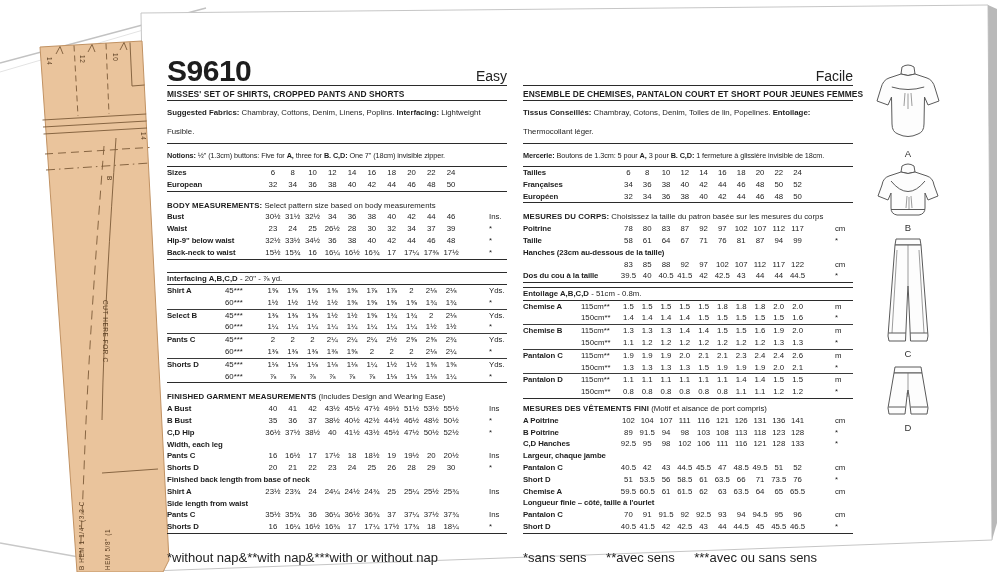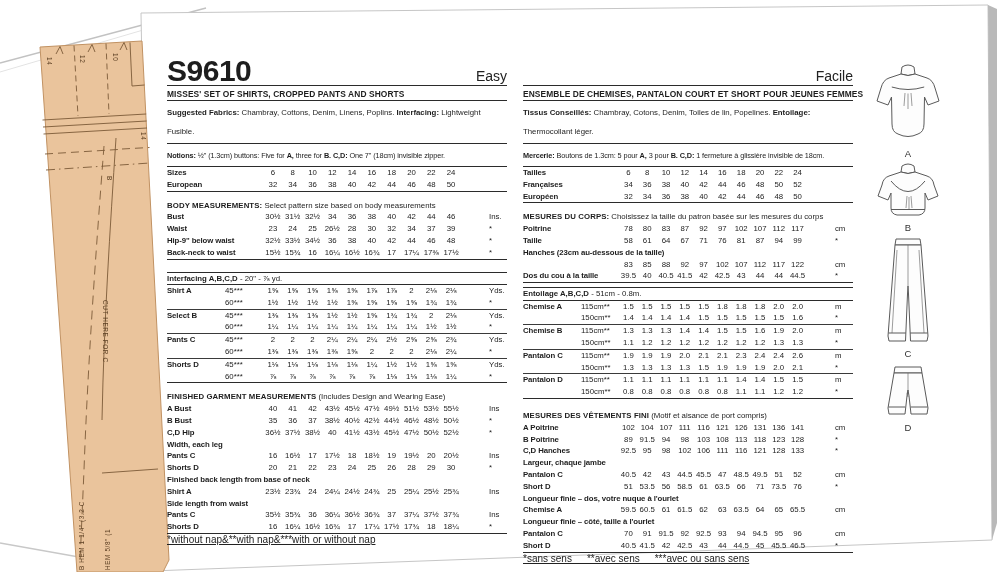--- a/index.html
+++ b/index.html
@@ -30,22 +30,22 @@
   .tl.wide{width:100%;}
   .ts{width:38px;flex:none;}
   .tv{flex:1;text-align:center;white-space:nowrap;}
   .tu{width:18px;flex:none;text-align:left;padding-left:28px;}
   .rule{border-bottom:1.2px solid #2b2b2b;}
   .mb-lg{margin-bottom:8px;}
   .mb-md{margin-bottom:12px;}
   .mt-md{margin-top:8px;}
   .col-fr .mb-lg{margin-bottom:8px;}
   .col-fr .mb-md{margin-bottom:2px;}
-  .col-fr .mt-md{margin-top:11px;}
-  .foot{font-size:10px;margin-top:0;color:#222;text-decoration:underline;}
+  .col-fr .mt-md{margin-top:4px;}
+  .foot{font-size:13px;margin-top:16px;color:#222;}
 
   .rail{position:absolute;left:866px;top:62px;width:84px;height:380px;}
   .fig{position:absolute;left:0;width:100%;text-align:center;}
   .fig svg{display:block;margin:0 auto;}
   .figlabel{font-size:9.5px;color:#333;margin-top:2px;}
   .fig-a{top:0;} .fig-b{top:100px;} .fig-c{top:176px;} .fig-d{top:304px;}
 </style>
 </head>
 <body>
 
@@ -751,23 +751,20 @@
           <span class="tv">53.5</span>
           <span class="tv">56</span>
           <span class="tv">58.5</span>
           <span class="tv">61</span>
           <span class="tv">63.5</span>
           <span class="tv">66</span>
           <span class="tv">71</span>
           <span class="tv">73.5</span>
           <span class="tv">76</span>
           <span class="tu">*</span>
-        </div>
-        <div class="trow">
-          <span class="tl wide">Longueur finie – dos, votre nuque à l'ourlet</span>
         </div>
         <div class="trow">
           <span class="tl">Chemise A</span>
           <span class="tv">59.5</span>
           <span class="tv">60.5</span>
           <span class="tv">61</span>
           <span class="tv">61.5</span>
           <span class="tv">62</span>
           <span class="tv">63</span>
           <span class="tv">63.5</span>

